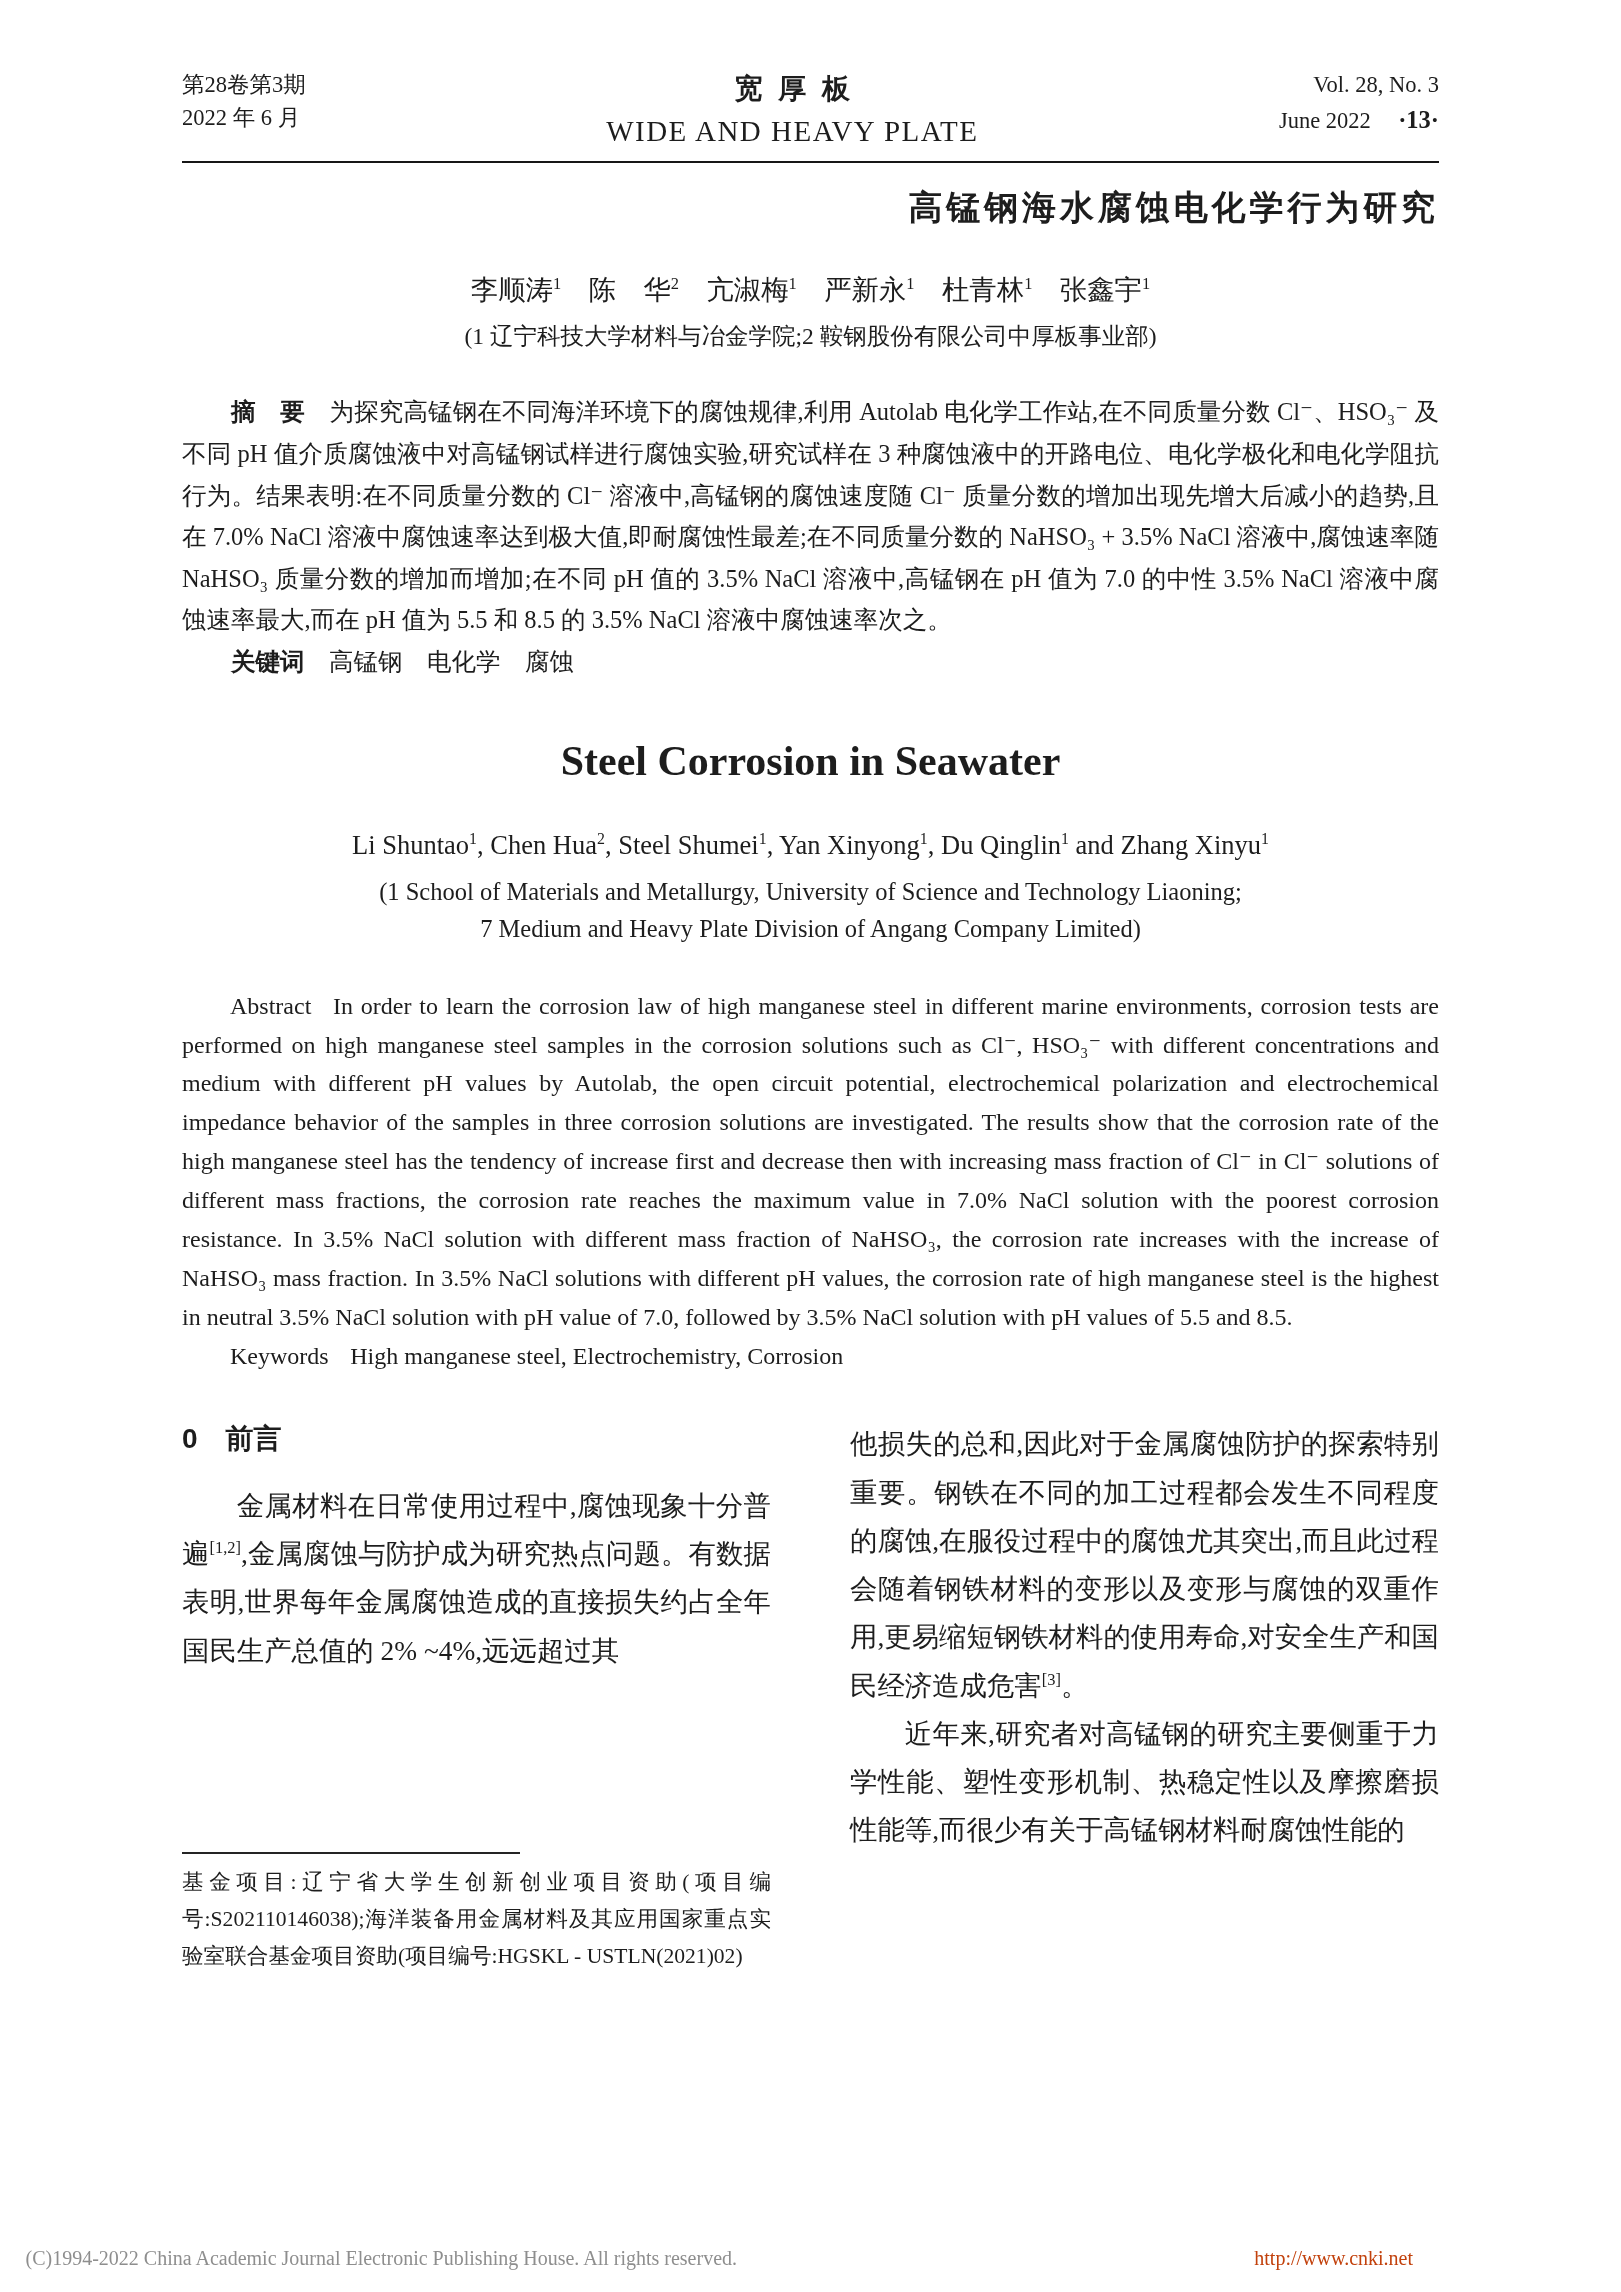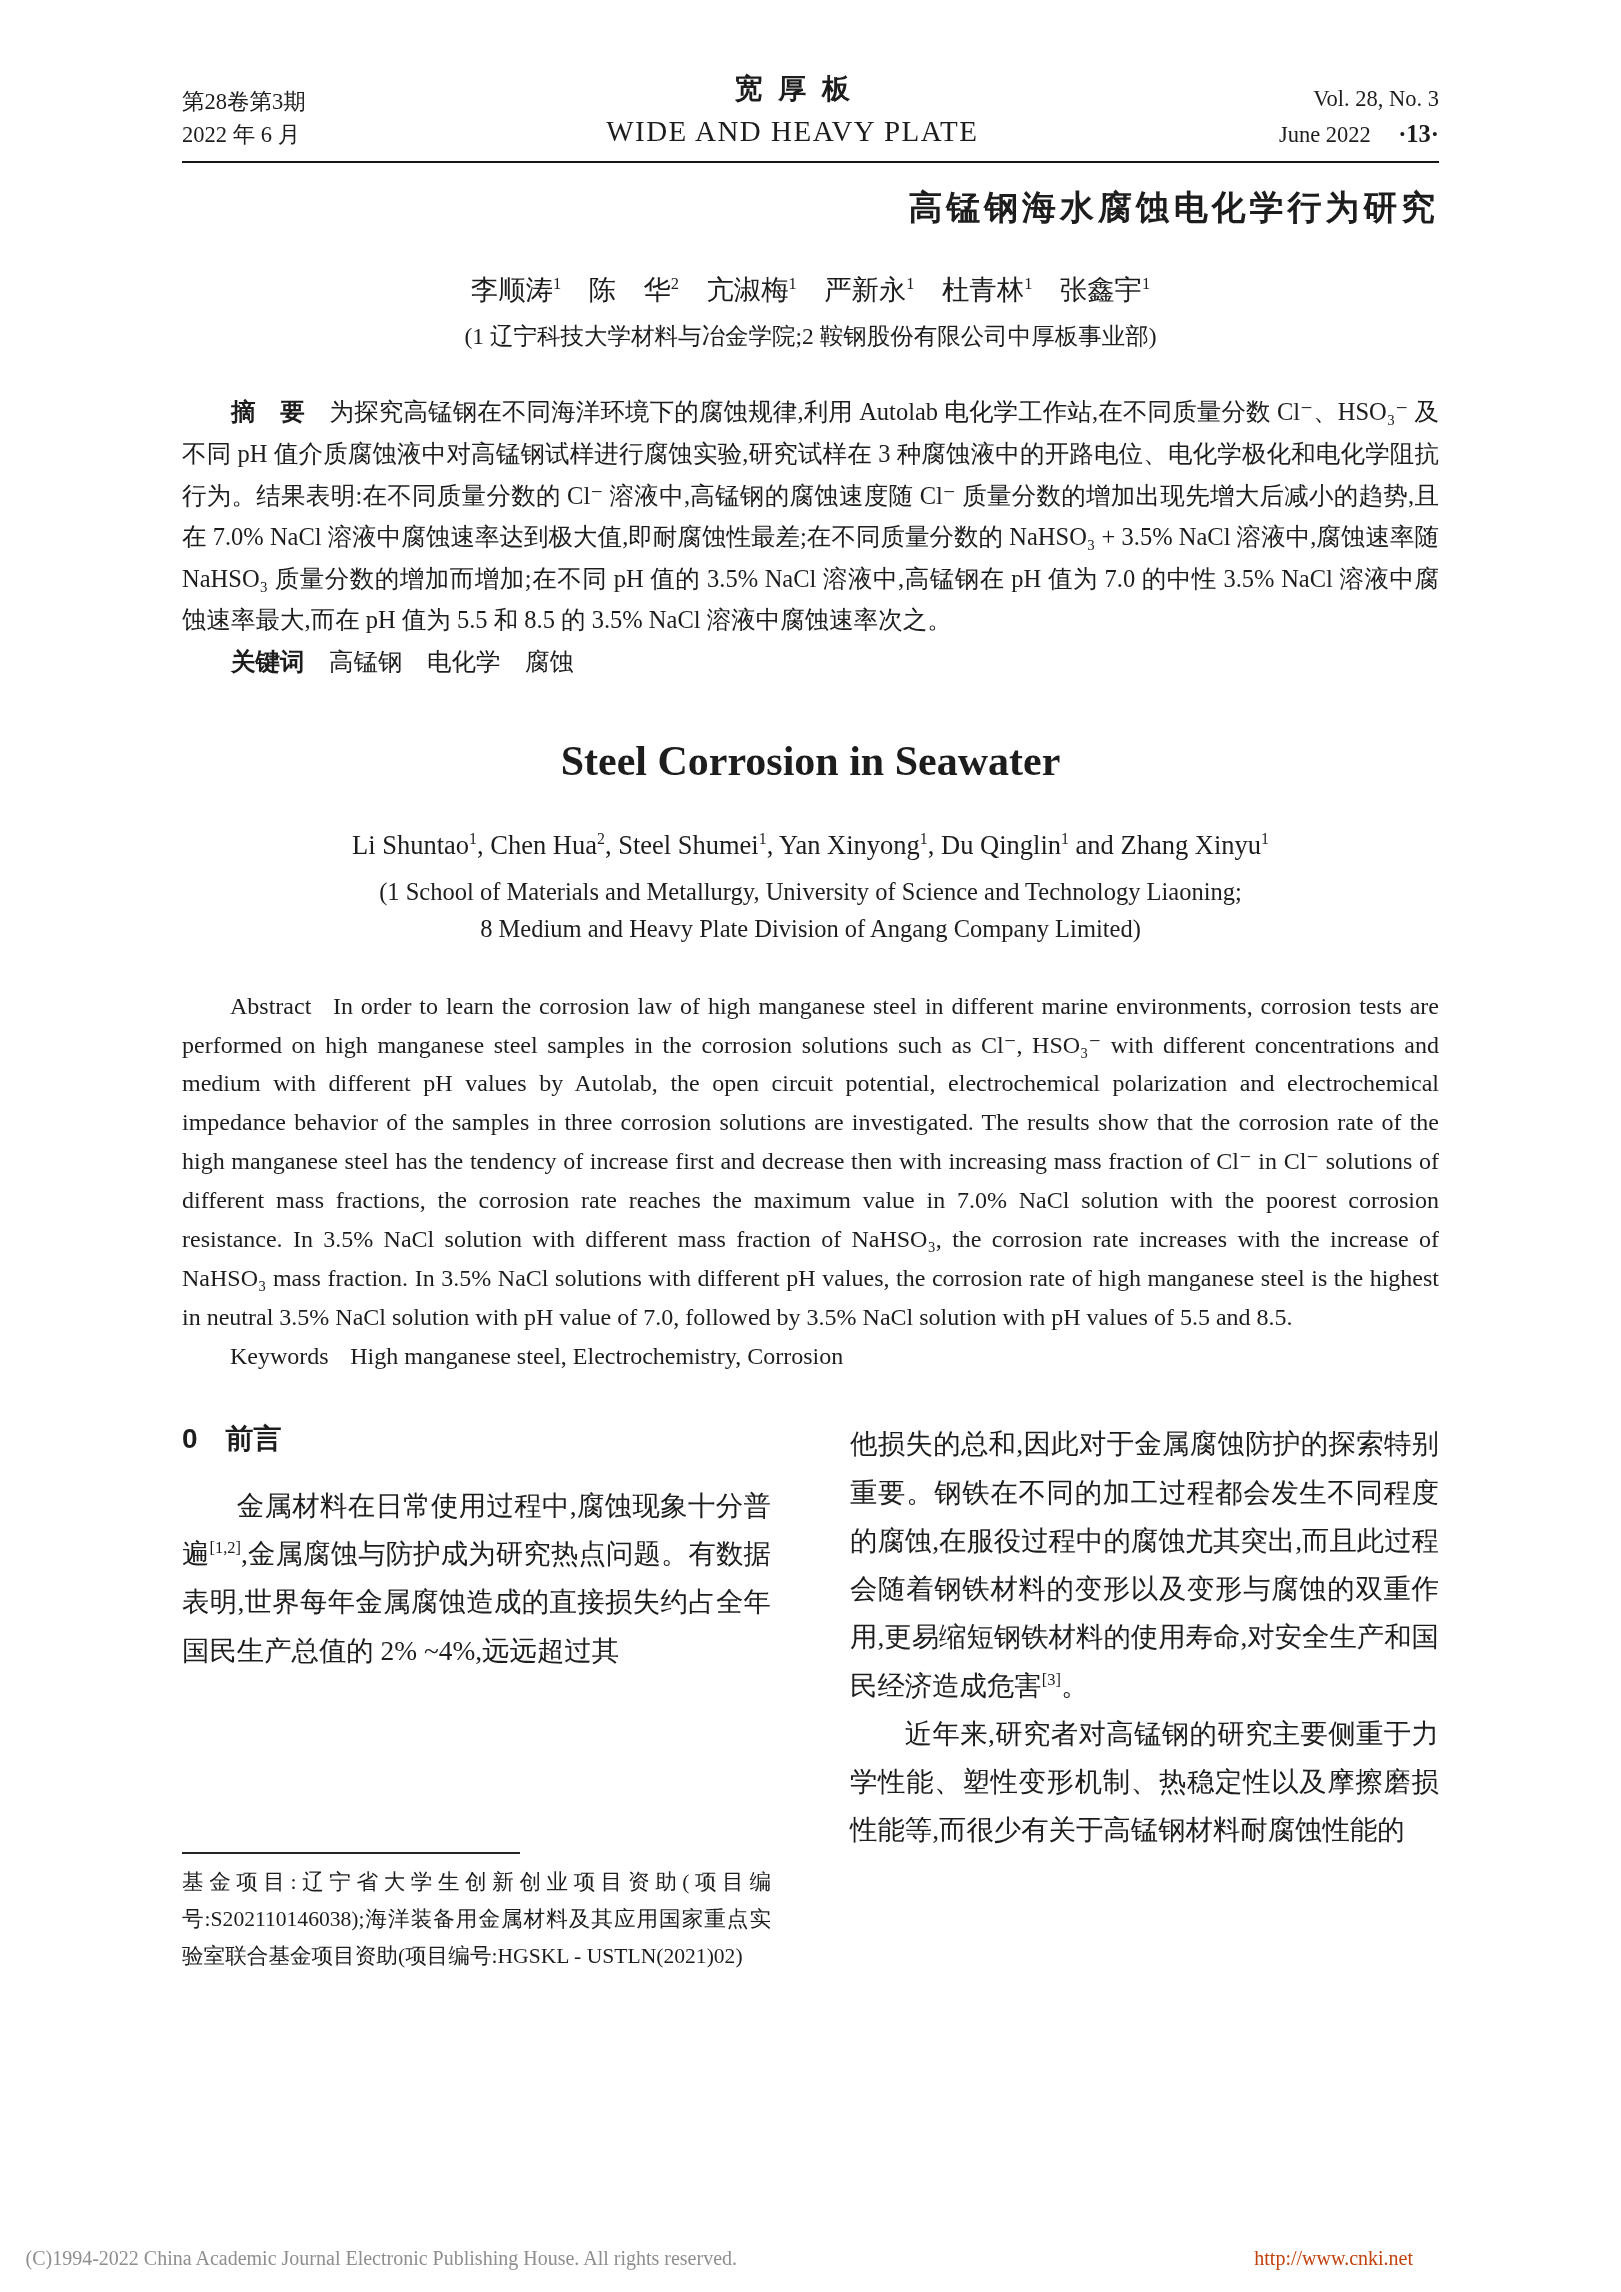--- a/index.html
+++ b/index.html
@@ -18,21 +18,20 @@
     left: 182px;
     right: 182px;
     top: 69px;
   }
   .f-sans { font-family: "Liberation Sans", "DejaVu Sans", sans-serif; }
 
   
   .header {
     display: flex;
     justify-content: space-between;
-    align-items: flex-end;
     font-size: 22.5px;
     line-height: 1.45;
     gap: 36px;
   }
   .header-left { text-align: left; }
   .header-center { text-align: center; }
   .header-right { text-align: right; }
   .journal-cn {
     font-size: 28px;
     font-weight: 700;
@@ -171,21 +170,21 @@
         <span class="label-b">关键词</span><span>　高锰钢　电化学　腐蚀</span>
       </p>
     </div>
 
     <div class="en-title">
       <div>Steel Corrosion in Seawater</div>
     </div>
     <div class="en-authors"><span>Li Shuntao</span><sup>1</sup><span>, Chen Hua</span><sup>2</sup><span>, Steel Shumei</span><sup>1</sup><span>, Yan Xinyong</span><sup>1</sup><span>, Du Qinglin</span><sup>1</sup><span> and Zhang Xinyu</span><sup>1</sup></div>
     <div class="en-affil">
       <div>(1 School of Materials and Metallurgy, University of Science and Technology Liaoning;</div>
-      <div>8 Medium and Heavy Plate Division of Angang Company Limited)</div>
+      <div>7 Medium and Heavy Plate Division of Angang Company Limited)</div>
     </div>
 
     <div class="en-abstract-block">
       <p>
         <span class="en-label">Abstract</span><span>In order to learn the corrosion law of high manganese steel in different marine environments, corrosion tests are performed on high manganese steel samples in the corrosion solutions such as Cl⁻, HSO₃⁻ with different concentrations and medium with different pH values by Autolab, the open circuit potential, electrochemical polarization and electrochemical impedance behavior of the samples in three corrosion solutions are investigated. The results show that the corrosion rate of the high manganese steel has the tendency of increase first and decrease then with increasing mass fraction of Cl⁻ in Cl⁻ solutions of different mass fractions, the corrosion rate reaches the maximum value in 7.0% NaCl solution with the poorest corrosion resistance. In 3.5% NaCl solution with different mass fraction of NaHSO₃, the corrosion rate increases with the increase of NaHSO₃ mass fraction. In 3.5% NaCl solutions with different pH values, the corrosion rate of high manganese steel is the highest in neutral 3.5% NaCl solution with pH value of 7.0, followed by 3.5% NaCl solution with pH values of 5.5 and 8.5.</span>
       </p>
       <p class="en-kw">
         <span class="en-label">Keywords</span><span>High manganese steel, Electrochemistry, Corrosion</span>
       </p>
     </div>

